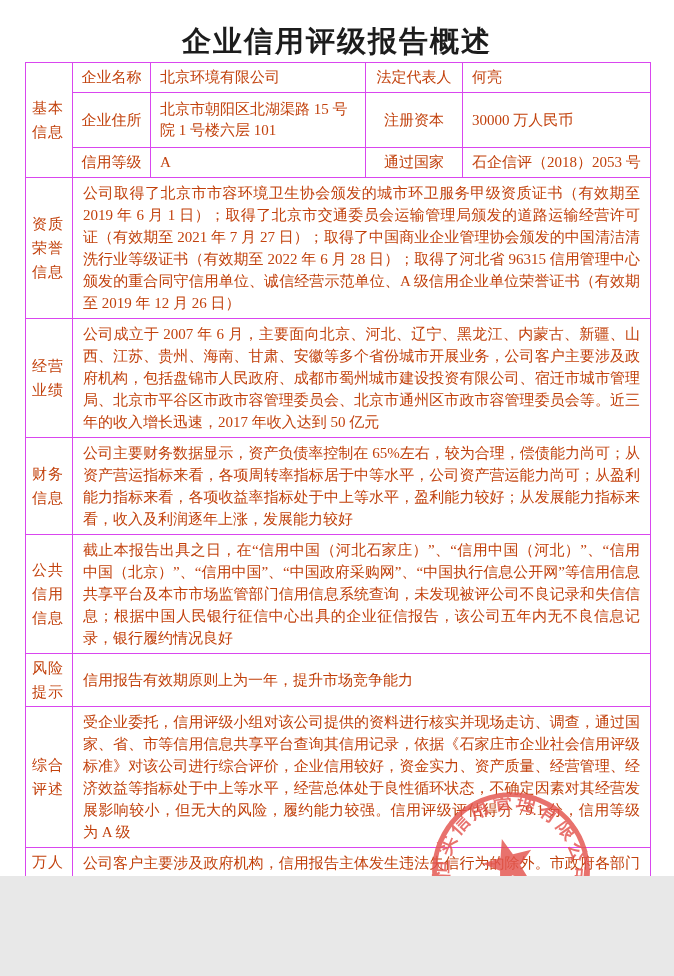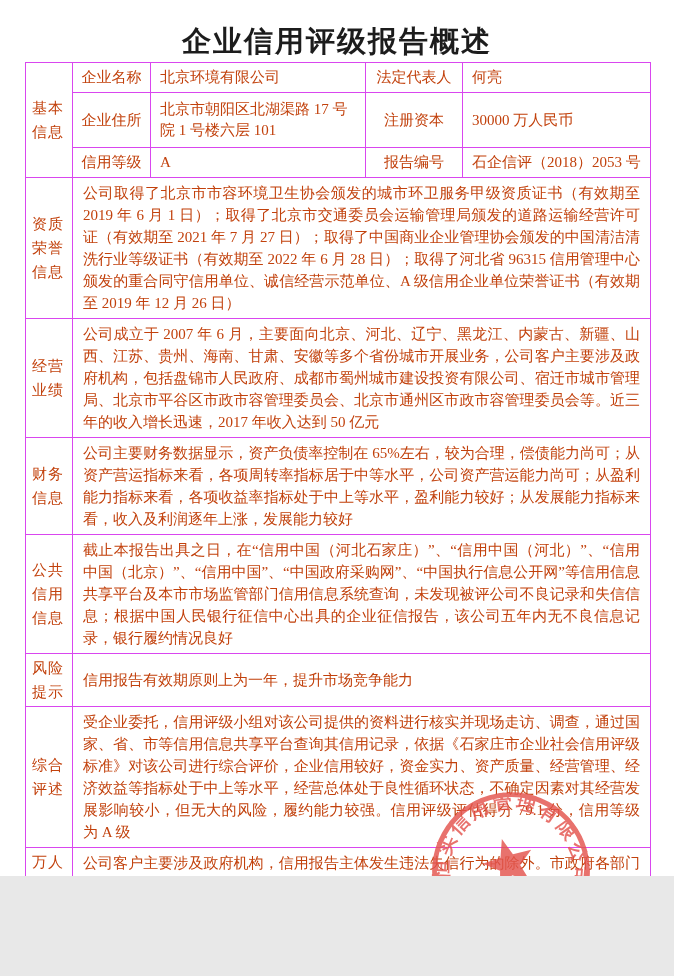--- a/index.html
+++ b/index.html
@@ -53,28 +53,28 @@
     <tbody>
       <tr style="height:30px">
         <td class="cell-rowlabel" rowspan="3">基本信息</td>
         <td class="cell-field">企业名称</td>
         <td class="cell-value">北京环境有限公司</td>
         <td class="cell-field">法定代表人</td>
         <td class="cell-value">何亮</td>
       </tr>
       <tr style="height:55px">
         <td class="cell-field">企业住所</td>
-        <td class="cell-value">北京市朝阳区北湖渠路 17 号院 1 号楼六层 101</td>
+        <td class="cell-value">北京市朝阳区北湖渠路 15 号院 1 号楼六层 101</td>
         <td class="cell-field">注册资本</td>
         <td class="cell-value">30000 万人民币</td>
       </tr>
       <tr style="height:30px">
         <td class="cell-field">信用等级</td>
         <td class="cell-value">A</td>
-        <td class="cell-field">报告编号</td>
+        <td class="cell-field">通过国家</td>
         <td class="cell-value">石企信评（2018）2053 号</td>
       </tr>
 
       <tr style="height:110px">
         <td class="cell-rowlabel">资质荣誉信息</td>
         <td class="cell-content" colspan="4">公司取得了北京市市容环境卫生协会颁发的城市环卫服务甲级资质证书（有效期至 2019 年 6 月 1 日）；取得了北京市交通委员会运输管理局颁发的道路运输经营许可证（有效期至 2021 年 7 月 27 日）；取得了中国商业企业管理协会颁发的中国清洁清洗行业等级证书（有效期至 2022 年 6 月 28 日）；取得了河北省 96315 信用管理中心颁发的重合同守信用单位、诚信经营示范单位、A 级信用企业单位荣誉证书（有效期至 2019 年 12 月 26 日）</td>
       </tr>
       <tr style="height:105px">
         <td class="cell-rowlabel">经营业绩</td>
         <td class="cell-content" colspan="4">公司成立于 2007 年 6 月，主要面向北京、河北、辽宁、黑龙江、内蒙古、新疆、山西、江苏、贵州、海南、甘肃、安徽等多个省份城市开展业务，公司客户主要涉及政府机构，包括盘锦市人民政府、成都市蜀州城市建设投资有限公司、宿迁市城市管理局、北京市平谷区市政市容管理委员会、北京市通州区市政市容管理委员会等。近三年的收入增长迅速，2017 年收入达到 50 亿元</td>

